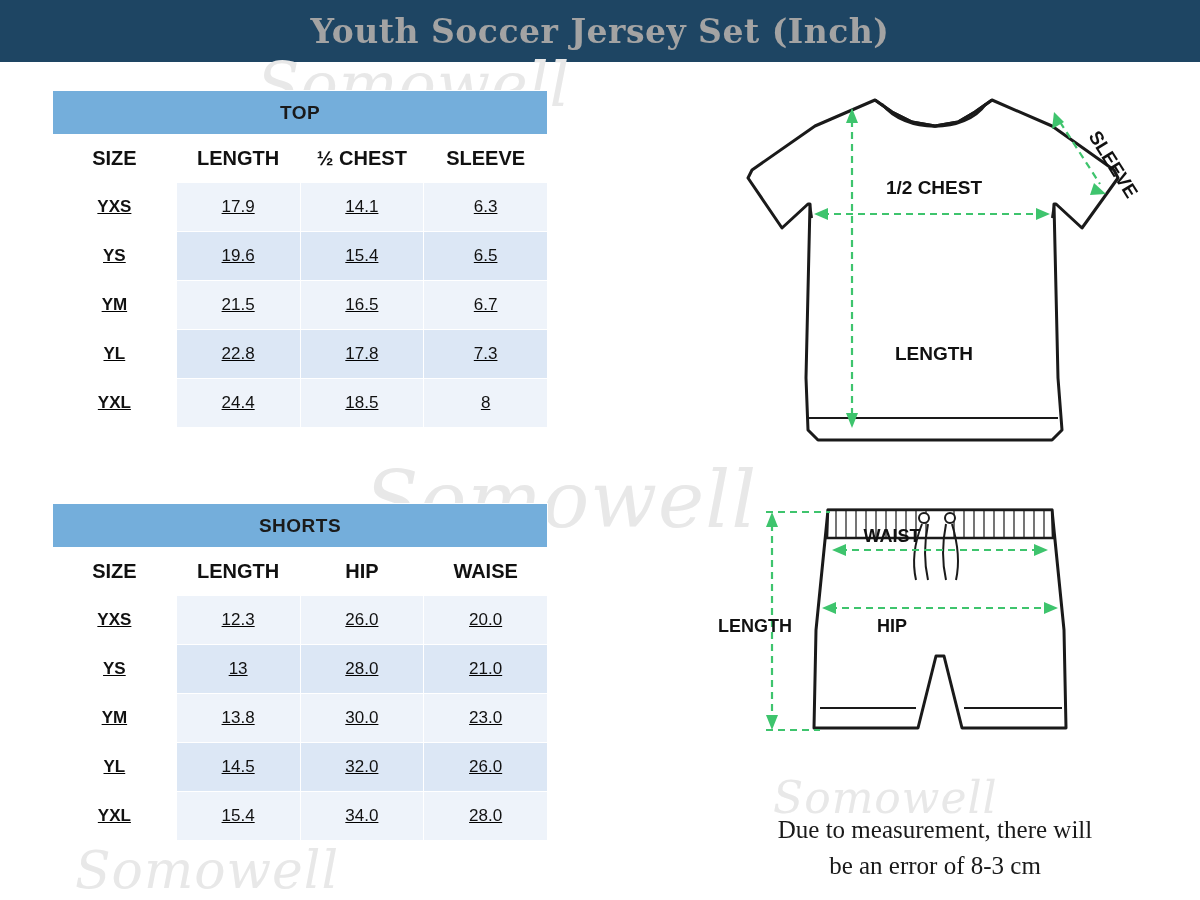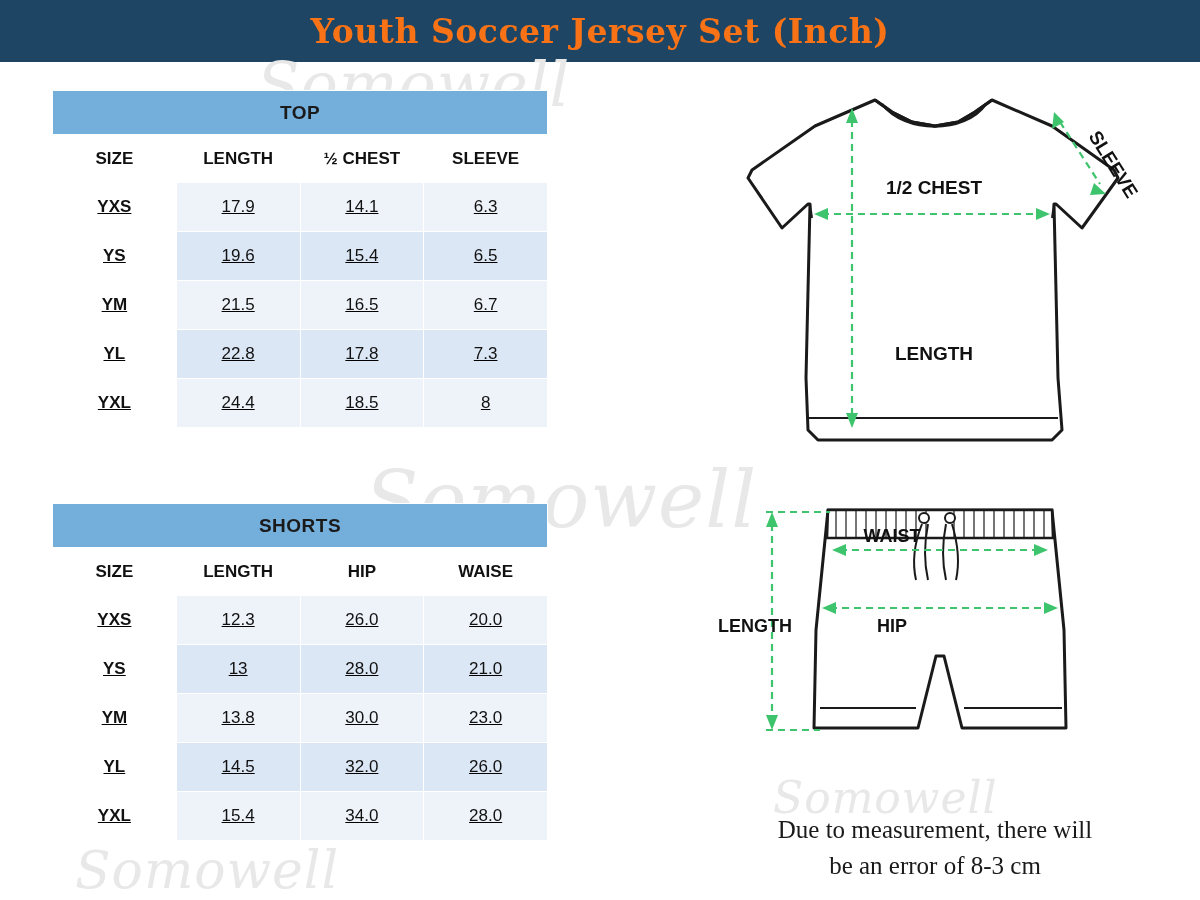--- a/index.html
+++ b/index.html
@@ -25,21 +25,21 @@
     position: absolute;
     left: 0; top: 0;
     width: 1200px;
     height: 62px;
     background: #1e4563;
     display: flex;
     align-items: center;
     justify-content: center;
   }
   .header-title {
-    color: #f97316;
+    color: #a3a3a3;
     font-family: "DejaVu Serif", serif;
     font-weight: bold;
     font-size: 33px;
     letter-spacing: 0.5px;
     white-space: nowrap;
   }
   
   .watermark {
     position: absolute;
     color: #e8e8e8;
@@ -78,21 +78,21 @@
     color: #1a1a1a;
     font-weight: bold;
     font-size: 19px;
     height: 41px;
     letter-spacing: 0.5px;
   }
   .col-head {
     background: #ffffff;
     color: #111111;
     font-weight: bold;
-    font-size: 17px;
+    font-size: 20px;
     height: 45px;
     border-bottom: 1px solid #ffffff;
   }
   .size-cell {
     font-weight: bold;
     font-size: 17px;
     color: #111111;
   }
   .val-cell {
     font-size: 17px;

